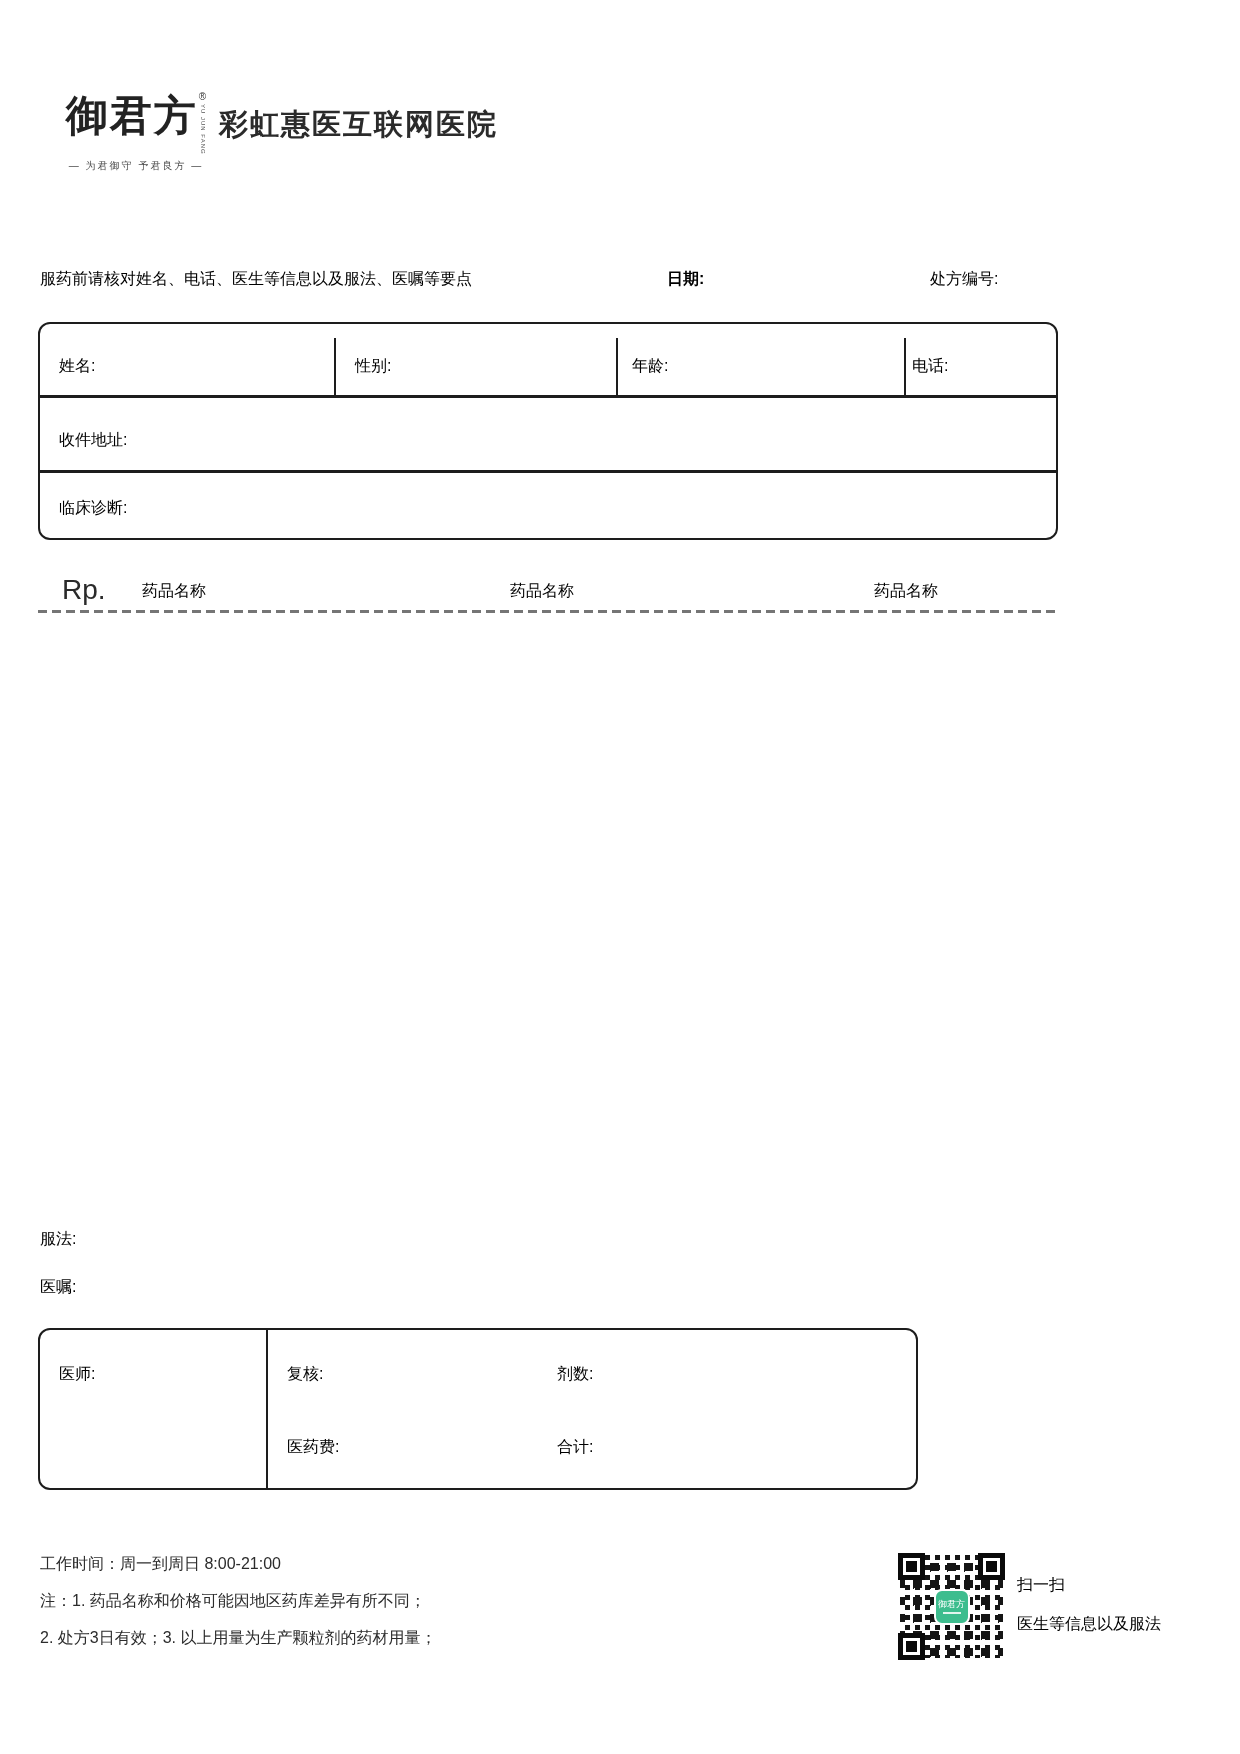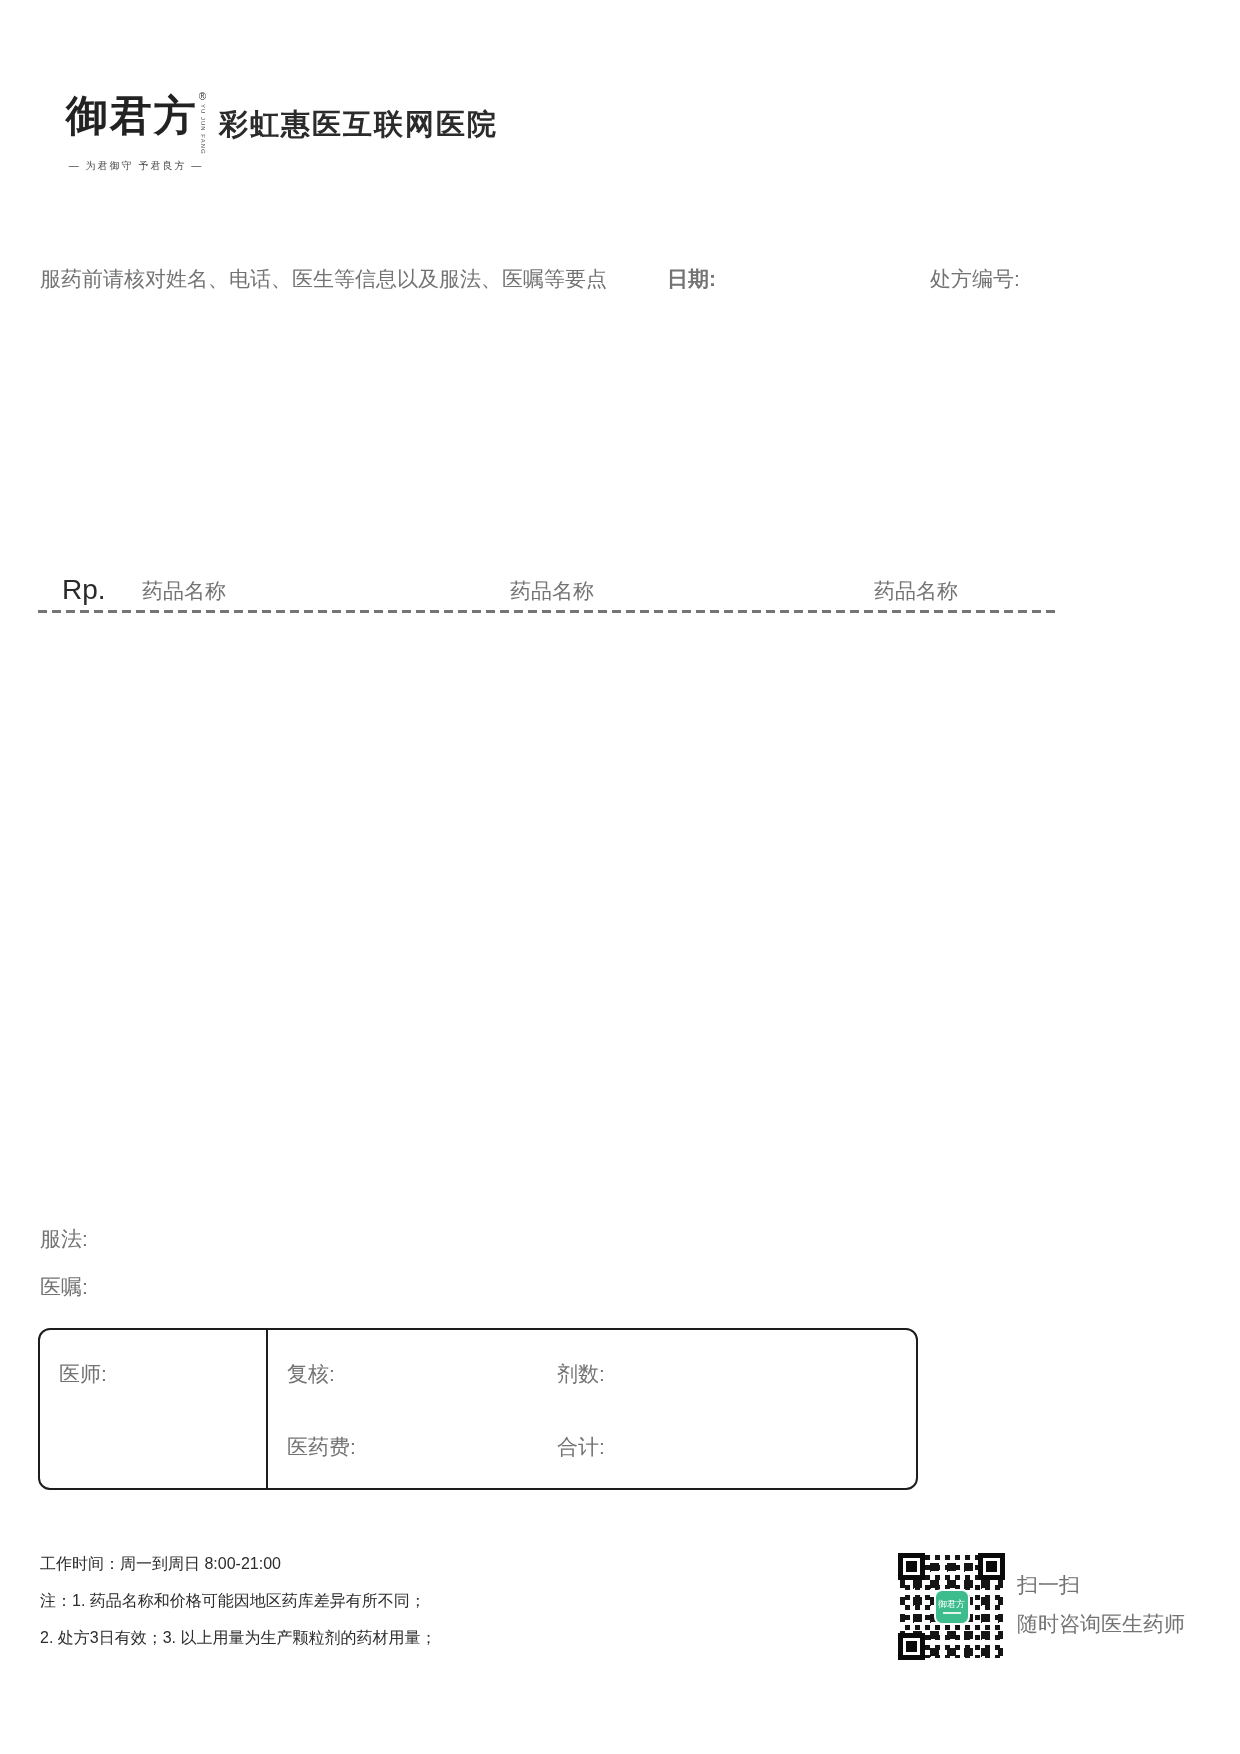--- a/index.html
+++ b/index.html
@@ -23,21 +23,21 @@
     writing-mode:vertical-rl; font-size:6px; letter-spacing:1px; color:#555;
     margin-top:2px; line-height:7px;
   }
   .tagline { font-size:10px; color:#4a4a4a; letter-spacing:2px; margin-top:4px; white-space:nowrap; }
   .hospital-title {
     position:absolute; left:215px; top:100px; margin:4px;
     font-size:29px; line-height:40px; font-weight:900; letter-spacing:2px; color:#2b2b2b;
   }
 
   
-  .txt-21 { font-size:21px; line-height:26px; color:#737373; }
+  .txt-21 { font-size:16px; line-height:26px; color:#000000; }
   .notice-reminder { left:40px;  top:266px; }
   .notice-date     { left:667px; top:266px;font-weight:bold; }
   .notice-rxno     { left:930px; top:266px; }
 
   
   .info-box {
     position:absolute; left:38px; top:322px; width:1020px; height:218px;
     border:2.5px solid #1d1d1d; border-radius:12px; box-sizing:border-box; background:#fff;
   }
   .sig-box {
@@ -132,20 +132,33 @@
       </span>
     </div>
     <div class="tagline">— 为君御守 予君良方 —</div>
   </div>
   <h1 class="hospital-title">彩虹惠医互联网医院</h1>
 
   <span class="abs txt-21 notice-reminder">服药前请核对姓名、电话、医生等信息以及服法、医嘱等要点</span>
   <span class="abs txt-21 notice-date">日期:</span>
   <span class="abs txt-21 notice-rxno">处方编号:</span>
 
+  <div class="info-box">
+    <span class="abs txt-21 lbl-name">姓名:</span>
+    <span class="abs txt-21 lbl-gender">性别:</span>
+    <span class="abs txt-21 lbl-age">年龄:</span>
+    <span class="abs txt-21 lbl-phone">电话:</span>
+    <div class="vdiv vd1"></div>
+    <div class="vdiv vd2"></div>
+    <div class="vdiv vd3"></div>
+    <div class="hline hl1"></div>
+    <span class="abs txt-21 lbl-address">收件地址:</span>
+    <div class="hline hl2"></div>
+    <span class="abs txt-21 lbl-diagnosis">临床诊断:</span>
+  </div>
 
   <span class="abs rp-label">Rp.</span>
   <span class="abs txt-21 drug-h1">药品名称</span>
   <span class="abs txt-21 drug-h2">药品名称</span>
   <span class="abs txt-21 drug-h3">药品名称</span>
   <div class="dashed-sep"></div>
 
   <span class="abs txt-21 lbl-usage">服法:</span>
   <span class="abs txt-21 lbl-advice">医嘱:</span>
 
@@ -163,15 +176,15 @@
   <span class="abs txt-20 foot-3">2. 处方3日有效；3. 以上用量为生产颗粒剂的药材用量；</span>
 
   <div class="qr">
     <div class="qr-noise"></div>
     <div class="qr-finder qr-tl"></div>
     <div class="qr-finder qr-tr"></div>
     <div class="qr-finder qr-bl"></div>
     <div class="qr-badge">御君方</div>
   </div>
   <span class="abs txt-21 scan-1">扫一扫</span>
-  <span class="abs txt-21 scan-2">随时咨询医生药师</span>
+  <span class="abs txt-21 scan-2">医生等信息以及服法</span>
 
 </div>
 
 </body></html>

